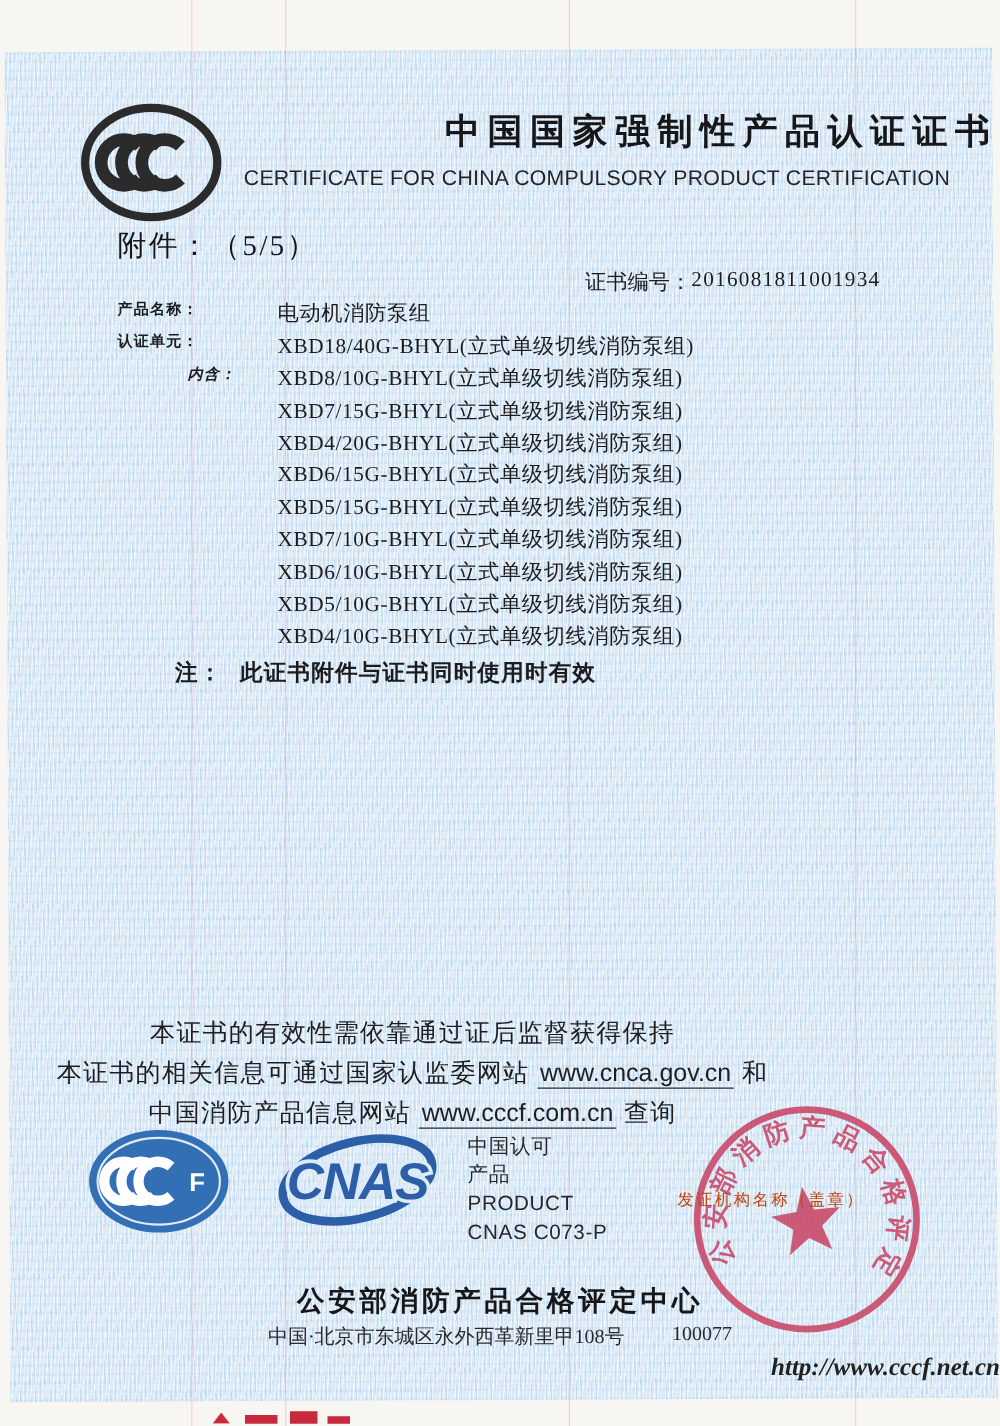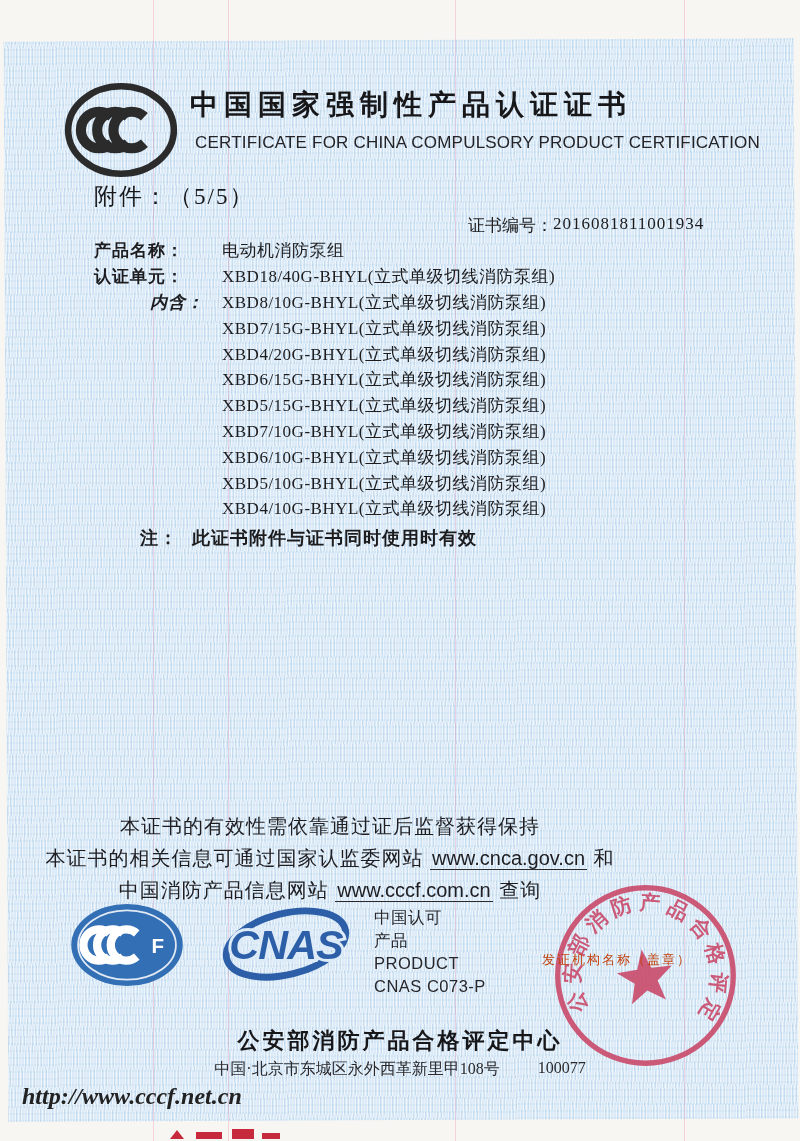--- a/index.html
+++ b/index.html
@@ -17,30 +17,30 @@
     background-color:#dcebf7;
     background-image:
       repeating-linear-gradient(93deg, rgba(255,255,255,.55) 0 1px, transparent 1px 3px),
       repeating-linear-gradient(87deg, rgba(125,173,214,.22) 0 1px, transparent 1px 4px),
       repeating-linear-gradient(0deg, rgba(125,173,214,.10) 0 2px, transparent 2px 7px);
   }
   .scanline { position:absolute; top:0; width:1px; height:1141px; background:rgba(231,120,165,.28); }
   .abs { position:absolute; }
   .cjk-serif { font-family:"Liberation Serif", serif; }
 
-  .title-cn { left:190px; top:86px; width:608px; text-align:left;
+  .title-cn { left:190px; top:86px; width:608px; text-align:right;
     font-size:28px; font-weight:bold; letter-spacing:6px; color:#17171a; }
   .title-en { left:80px; top:133px; width:680px; text-align:right;
     font-size:17px; letter-spacing:0.2px; color:#232328; }
 
   .attachment { left:94px; top:181px; font-size:23px; letter-spacing:2px; color:#17171a; }
   .certno { left:468px; top:214px; font-size:17px; display:flex; }
   .certno .val { letter-spacing:1px; }
 
-  .field-label { font-weight:bold; font-size:17px; letter-spacing:1px; }
+  .field-label { font-weight:bold; font-size:12px; letter-spacing:1px; }
   .field-value { font-size:17px; letter-spacing:0.5px; }
   .lbl-product { left:94px; top:239px; }
   .val-product { left:222px; top:239px; }
   .lbl-unit    { left:94px; top:265px; }
   .val-unit    { left:222px; top:265px; }
   .lbl-contains{ left:150px; top:291px;font-style:italic; }
   .contains-list { left:222px; top:291px; }
   .contains-list div { font-size:17px; letter-spacing:0.5px; height:25.8px; }
 
   .note-row { left:112px; top:526px; font-size:18px;margin-left:28px; }
@@ -58,23 +58,23 @@
   .cnas-logo { left:220px; top:899px; }
   .accred { left:374px; top:906px; font-size:16.5px; line-height:23px; color:#27272c; letter-spacing:0.5px; }
 
   .stamp { left:548px; top:878px; opacity:.88; }
   .stamp-label { left:542px; top:951px; font-size:13px; letter-spacing:2px; color:#c2410c; z-index:5; }
 
   .issuer-name { left:0; top:1026px; width:800px; text-align:center;
     font-size:22px; font-weight:bold; letter-spacing:3px; color:#17171a; }
   .addr-row { left:0; top:1059px; width:800px; display:flex; justify-content:center; gap:38px;
     font-size:16px; color:#2a2a2e; }
-  .website { left:0; top:1083px; width:800px; text-align:left;
+  .website { left:0; top:1083px; width:800px; text-align:right;
     font-family:"Liberation Serif", serif; font-style:italic; font-weight:bold;
-    font-size:24px; color:#222;padding-left:22px; }
+    font-size:20px; color:#222;padding-left:22px; }
 
   .red-frag { position:absolute; background:#c72a3c; }
 </style>
 </head>
 <body>
 
 <div class="paper"></div>
 <div class="scanline" style="left:153px"></div>
 <div class="scanline" style="left:228px"></div>
 <div class="scanline" style="left:455px"></div>

